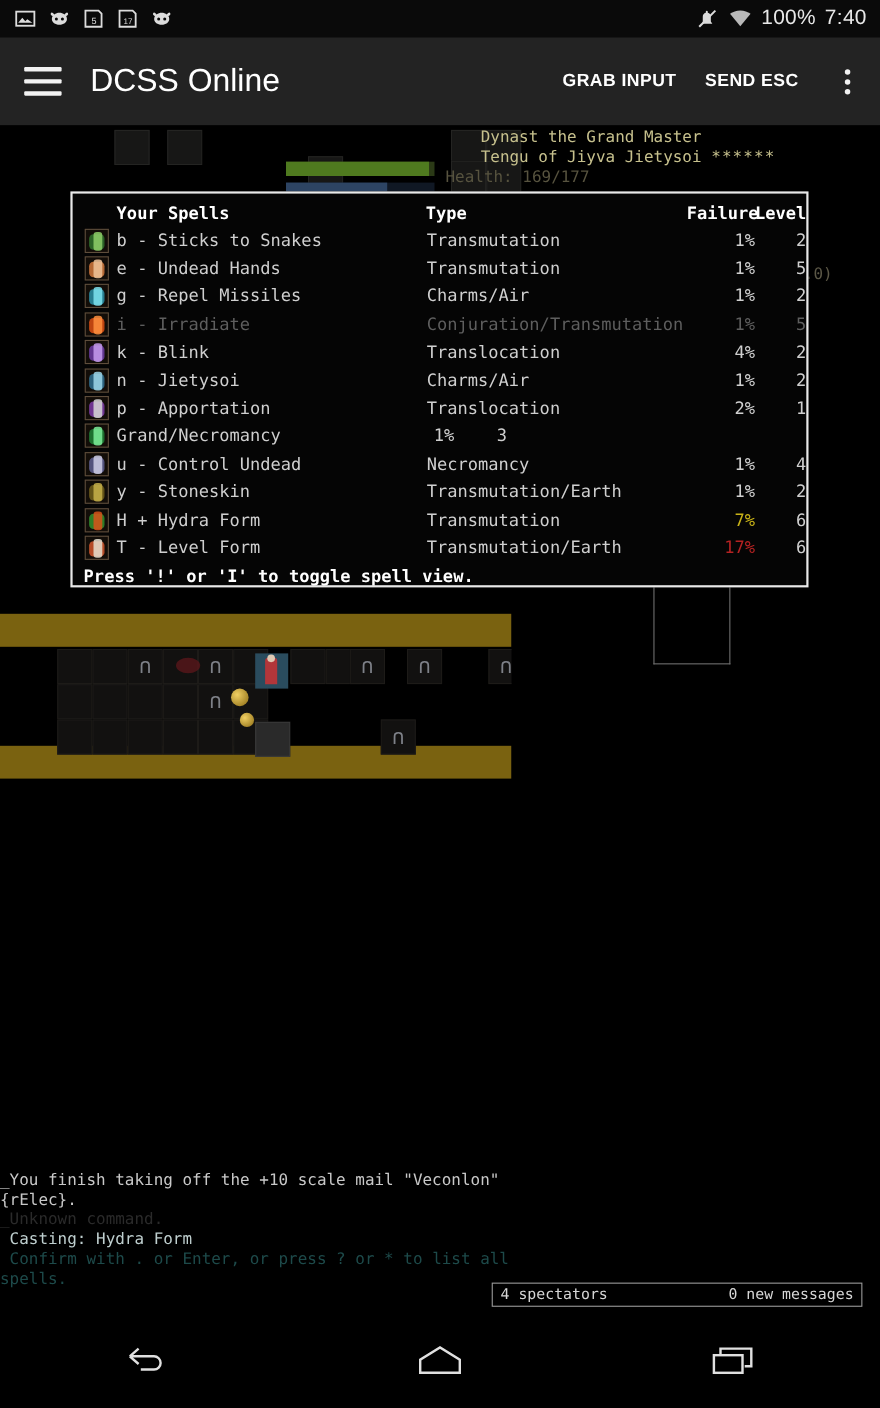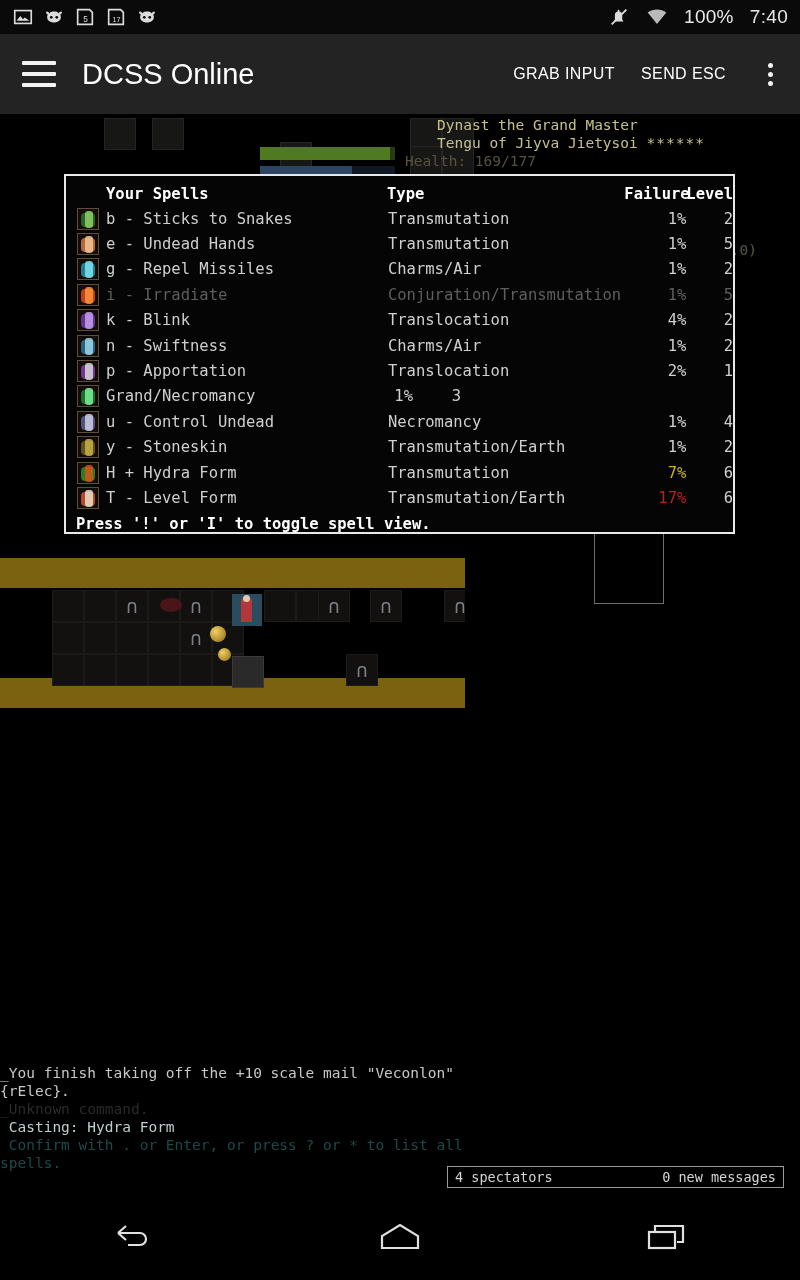--- a/index.html
+++ b/index.html
@@ -13,35 +13,35 @@
   #screen { position: relative; width: 800px; height: 1280px; background: #000; }
 
   
   #statusbar {
     position: absolute; top: 0; left: 0; width: 800px; height: 34px;
     background: #0a0a0a;
     display: flex; align-items: center; justify-content: space-between;
     padding: 0 12px;
   }
   #sb-left { display: flex; align-items: center; gap: 9px; }
-  #sb-right { display: flex; align-items: flex-start; gap: 16px; }
+  #sb-right { display: flex; align-items: flex-start; gap: 8px; }
   .sb-icon { width: 22px; height: 22px; display: block; }
   .sb-text { color: #e8e8e8; font-size: 19px; font-family: "Liberation Sans", sans-serif; letter-spacing: .3px; }
 
   
   #toolbar {
     position: absolute; top: 34px; left: 0; width: 800px; height: 80px;
     background: #232323;
     display: flex; align-items: center;
   }
   #hamburger { width: 34px; height: 26px; margin-left: 22px; display: flex; flex-direction: column; justify-content: space-between; cursor: pointer; }
   #hamburger span { display: block; height: 4px; background: #f2f2f2; border-radius: 1px; }
   #app-title { color: #ffffff; font-size: 29px; margin-left: 26px; font-weight: normal; white-space: nowrap; }
   #toolbar-actions { margin-left: auto; display: flex; align-items: center; gap: 26px; padding-right: 16px; }
-  .tb-action { color: #ffffff; font-size: 16px; font-weight: normal; letter-spacing: .4px; white-space: nowrap; cursor: pointer; }
+  .tb-action { color: #ffffff; font-size: 16px; font-weight: bold; letter-spacing: .4px; white-space: nowrap; cursor: pointer; }
   #overflow { width: 28px; height: 34px; display: flex; flex-direction: column; align-items: center; justify-content: center; gap: 4px; cursor: pointer; margin-left: 4px; }
   #overflow i { display: block; width: 5px; height: 5px; background: #f2f2f2; border-radius: 50%; }
 
   
   #game {
     position: absolute; top: 114px; left: 0; width: 800px; height: 1080px;
     background: #000; overflow: hidden;
     font-family: "DejaVu Sans Mono", monospace;
   }
 
@@ -341,21 +341,21 @@
             <div class="col-name">k - Blink</div>
             <div class="col-type">Translocation</div>
             <div class="col-fail fail-low">4%</div>
             <div class="col-level">2</div>
           </div>
           <div class="spell-row">
             <div class="icon">
               <b style="left:3px;top:4px;width:14px;height:14px;border-radius:4px;background:#2f6a8a;opacity:.9"></b>
               <b style="left:7px;top:2px;width:8px;height:17px;border-radius:3px;background:#9fd8ea;opacity:.85"></b>
             </div>
-            <div class="col-name">n - Swiftness</div>
+            <div class="col-name">n - Jietysoi</div>
             <div class="col-type">Charms/Air</div>
             <div class="col-fail fail-low">1%</div>
             <div class="col-level">2</div>
           </div>
           <div class="spell-row">
             <div class="icon">
               <b style="left:3px;top:4px;width:14px;height:14px;border-radius:4px;background:#7a3aa0;opacity:.9"></b>
               <b style="left:7px;top:2px;width:8px;height:17px;border-radius:3px;background:#d8d8d8;opacity:.85"></b>
             </div>
             <div class="col-name">p - Apportation</div>

